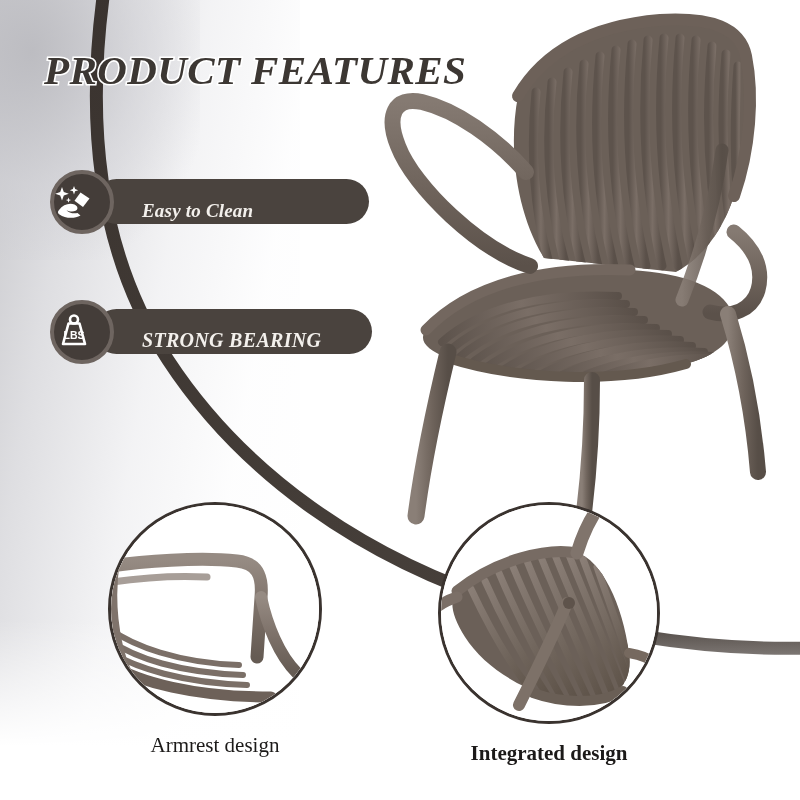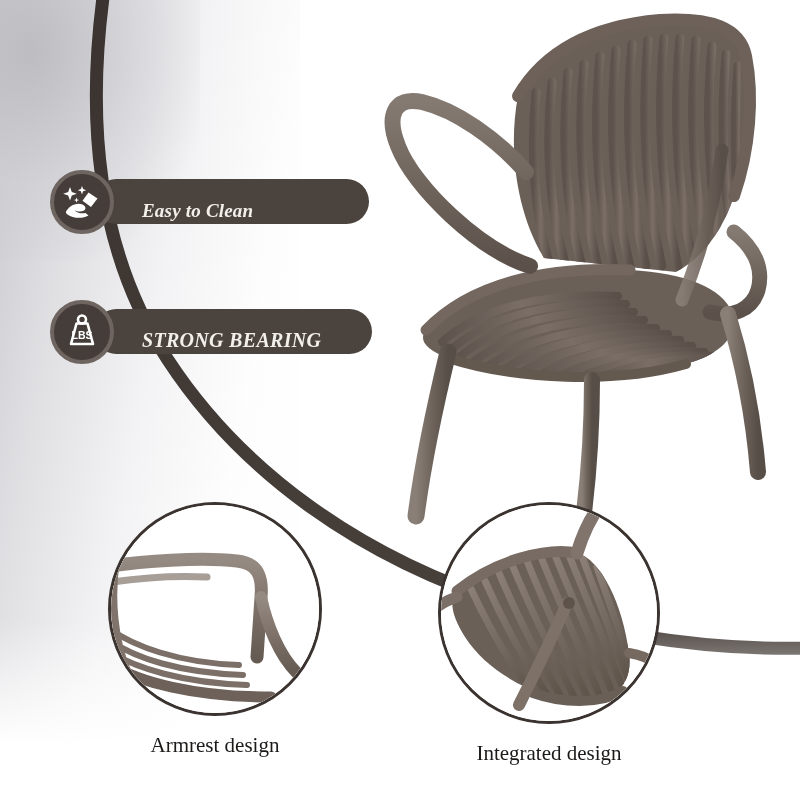--- a/index.html
+++ b/index.html
@@ -111,21 +111,21 @@
   .badge-circle {
     position: absolute;
     left: 0; top: 0;
     width: 64px; height: 64px;
     border-radius: 50%;
     background: #443d39;
     border: 4px solid #6e6560;
     box-sizing: border-box;
     display: flex;
     align-items: center;
-    justify-content: center;
+    justify-content: flex-start;
     z-index: 3;
   }
   .badge-circle svg { display: block; }
 
   
   .detail {
     position: absolute;
     z-index: 30;
   }
   .detail-circle {
@@ -264,20 +264,21 @@
 
     <path d="M 404 232 C 424 248, 434 268, 428 290
              C 422 310, 402 318, 380 312" fill="none" stroke="url(#frameG)" stroke-width="15" stroke-linecap="round"></path>
 
     <path d="M 118 352 C 104 410, 92 470, 86 516" fill="none" stroke="url(#legG)" stroke-width="17" stroke-linecap="round"></path>
     <path d="M 262 380 C 262 432, 258 484, 252 528" fill="none" stroke="url(#legG)" stroke-width="16" stroke-linecap="round"></path>
     <path d="M 398 314 C 414 366, 424 424, 428 472" fill="none" stroke="url(#legG)" stroke-width="16" stroke-linecap="round"></path>
     <path d="M 352 300 C 372 250, 386 196, 392 150" fill="none" stroke="url(#legG)" stroke-width="13" stroke-linecap="round" opacity="0.9"></path>
   </svg>
 
+  <div class="title">PRODUCT FEATURES</div>
 
   <div class="badge" style="left:50px; top:170px;">
     <div class="badge-pill" style="width:275px;">
       <span class="badge-pill-label">Easy to Clean</span>
     </div>
     <div class="badge-circle">
       <svg width="40" height="40" viewBox="0 0 40 40">
         <g fill="#ffffff">
 
           <path d="M 8 5 L 9.8 10 L 14.8 11.8 L 9.8 13.6 L 8 18.6 L 6.2 13.6 L 1.2 11.8 L 6.2 10 Z"></path>
@@ -388,18 +389,18 @@
         <path d="M 126 98 C 112 132, 94 168, 78 200" fill="none" stroke="#7d7168" stroke-width="12" stroke-linecap="round"></path>
         <circle cx="128" cy="98" r="6" fill="#5e534b"></circle>
 
         <path d="M 136 48 C 142 28, 152 8, 164 -6" fill="none" stroke="#80746c" stroke-width="13" stroke-linecap="round"></path>
 
         <path d="M 16 92 C 4 96, -6 102, -12 110" fill="none" stroke="#7b6f67" stroke-width="11" stroke-linecap="round"></path>
 
         <path d="M 188 148 C 200 150, 210 154, 216 160" fill="none" stroke="#76695f" stroke-width="10" stroke-linecap="round"></path>
       </svg>
     </div>
-    <div class="detail-caption" style="left:-8px; top:230px; width:238px;">Integrated design</div>
+    <div class="detail-caption" style="left:-8px; top:230px; width:238px;font-weight:bold;">Integrated design</div>
   </div>
 
   <div class="wash-bottom"></div>
 
 </div>
 
 </body></html>

